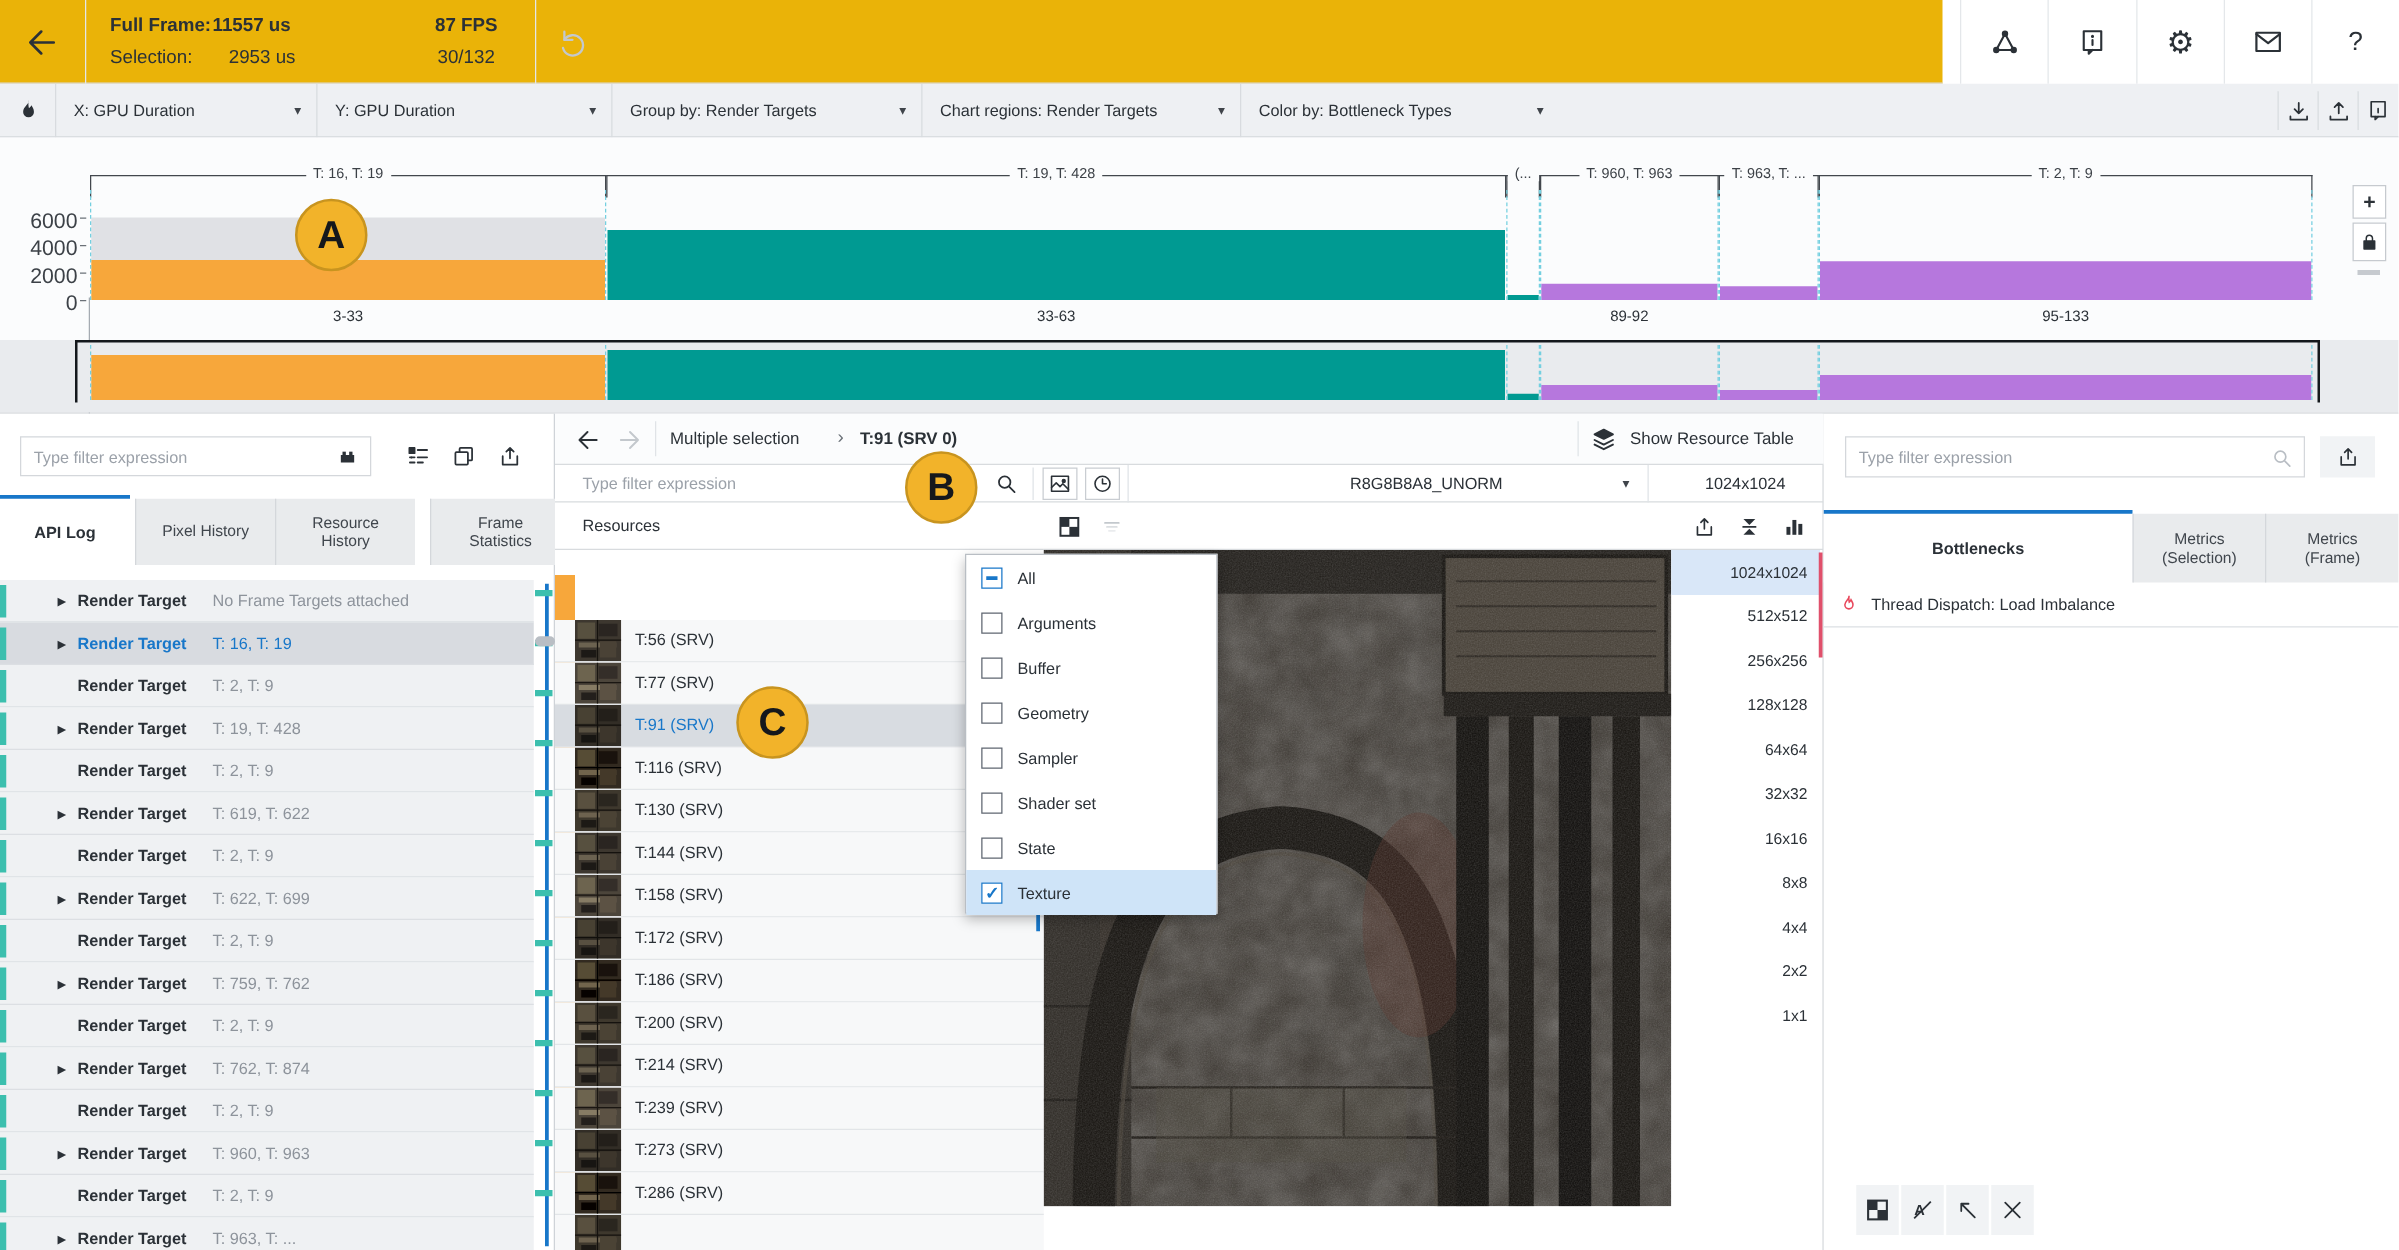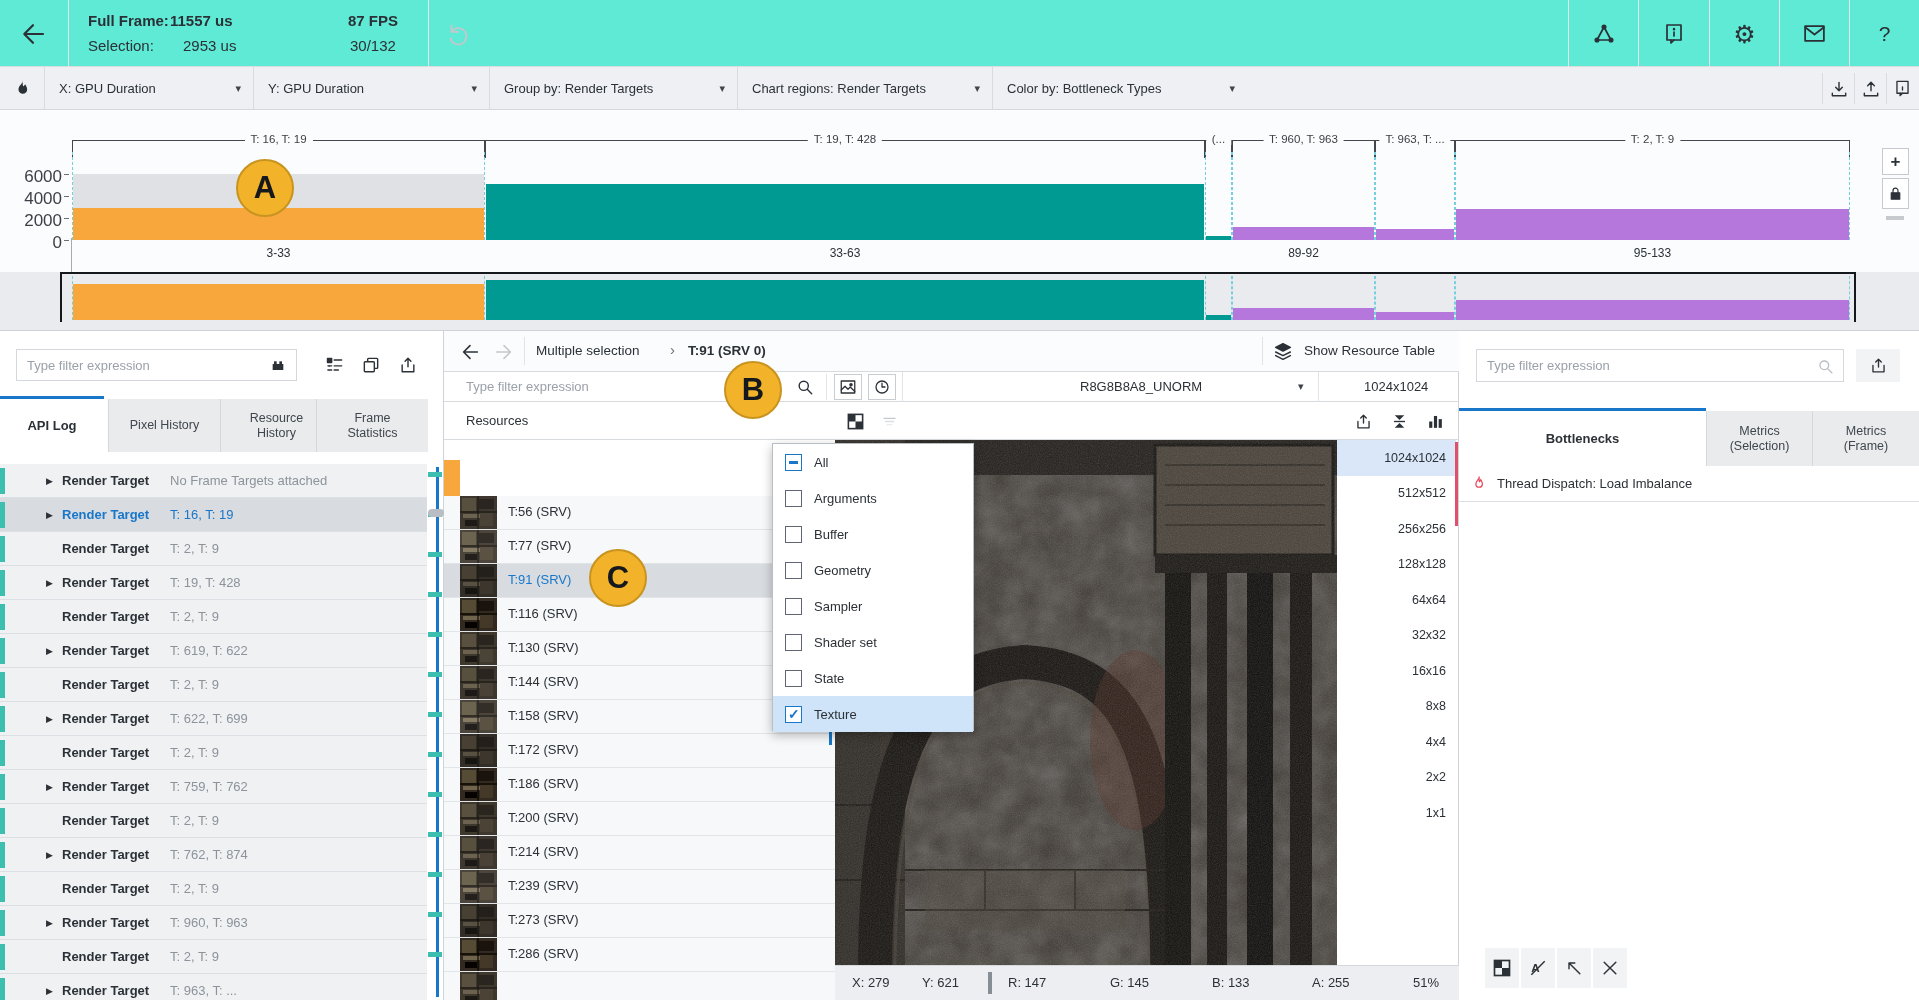--- a/index.html
+++ b/index.html
@@ -4,21 +4,21 @@
 <style>
   * { margin:0; padding:0; box-sizing:border-box; }
   html,body { background:#fff; }
   #app { position:relative; width:1919px; height:1000px; overflow:hidden;
          font-family:"Liberation Sans", sans-serif; color:#2b3137; background:#fff; }
   .abs { position:absolute; }
   svg.ic { display:block; stroke:#2b3137; fill:none; stroke-width:1.7; stroke-linecap:round; stroke-linejoin:round; }
   svg.ic.fill { fill:#2b3137; stroke:none; }
   svg.ic.gray { stroke:#c3c8cd; }
   
-  #topbar { left:0; top:0; width:1919px; height:67px; background:#5eead4; border-bottom:1px solid #d9dcе0; border-bottom:1px solid #d9dce0; }
+  #topbar { left:0; top:0; width:1554px; height:67px; background:#eab308; border-bottom:1px solid #d9dcе0; border-bottom:1px solid #d9dce0; }
   .vsep { position:absolute; top:0; width:1px; height:67px; background:#e4e7ea; }
   .stat-lbl { position:absolute; font-size:15px; }
   .b { font-weight:700; }
   #back-btn { left:10px; top:14px; width:46px; height:40px; cursor:pointer; }
   .top-icon-cell { position:absolute; top:0; width:70px; height:67px; border-left:1px solid #e4e7ea; display:flex; align-items:center; justify-content:center; }
   
   #toolbar2 { left:0; top:67px; width:1919px; height:43px; background:#eef0f3; border-bottom:1px solid #d4d7db; }
   .dd-cell { position:absolute; top:0; height:43px; border-left:1px solid #d8dbdf; display:flex; align-items:center; padding:0 14px; font-size:13px; }
   .dd-caret { position:absolute; right:12px; top:15px; font-size:11px; color:#3f444a; }
   .tb2-icon { position:absolute; top:6px; width:32px; height:31px; border-left:1px solid #d8dbdf; display:flex; align-items:center; justify-content:center; }
@@ -319,21 +319,21 @@
     </div>
     <div class="tab active" style="left:0; top:65px; width:104px; height:56px; border-left:none">
         <span>API Log</span>
       </div>
     <div class="tab" style="left:108px; top:68px; width:112px; height:53px">
         <span style="width:70px">Pixel History</span>
       </div>
     <div class="tab" style="left:220px; top:68px; width:112px; height:53px">
         <span style="width:80px">Resource History</span>
       </div>
-    <div class="tab" style="left:316px; top:68px; width:112px; height:53px">
+    <div class="tab" style="left:344px; top:68px; width:112px; height:53px">
         <span style="width:80px">Frame Statistics</span>
       </div>
     <div id="api-rows">
         <div class="api-row" style="top:133px">
           <div class="api-strip"></div>
           <div class="api-arrow">▶</div>
           <div class="api-title">Render Target</div>
           <div class="api-detail">No Frame Targets attached</div>
         </div>
         <div class="api-row sel" style="top:167px">
@@ -750,30 +750,20 @@
       <div class="opt" style="top:216px">
         <div class="cb"></div>
         <div style="position:static">State</div>
       </div>
       <div class="opt hl" style="top:252px">
         <div class="cb chk"></div>
         <div style="position:static">Texture</div>
       </div>
     </div>
 
-  <div id="status-bar" class="abs">
-    <span class="st" style="left:17px">X: 279</span>
-    <span class="st" style="left:87px">Y: 621</span>
-    <span class="abs" style="left:153px; top:6px; width:4px; height:22px; background:#878d94"></span>
-    <span class="st" style="left:173px">R: 147</span>
-    <span class="st" style="left:275px">G: 145</span>
-    <span class="st" style="left:377px">B: 133</span>
-    <span class="st" style="left:477px">A: 255</span>
-    <span class="st" style="left:578px">51%</span>
-  </div>
 
   <div id="right-panel" class="abs">
     <div class="flt-input" style="left:17px; top:18px; width:368px; height:33px">
       <span>Type filter expression</span>
       <svg class="ic" width="19" height="19" viewBox="0 0 24 24" style="position:absolute; right:8px; top:7px; stroke:#b9bec4">
           <circle cx="10.5" cy="10.5" r="5.5"></circle>
           <line x1="15" y1="15" x2="20" y2="20"></line>
         </svg>
     </div>
     <div class="ibtn" style="left:397px; top:18px; width:44px; height:33px; background:#f1f3f5">

